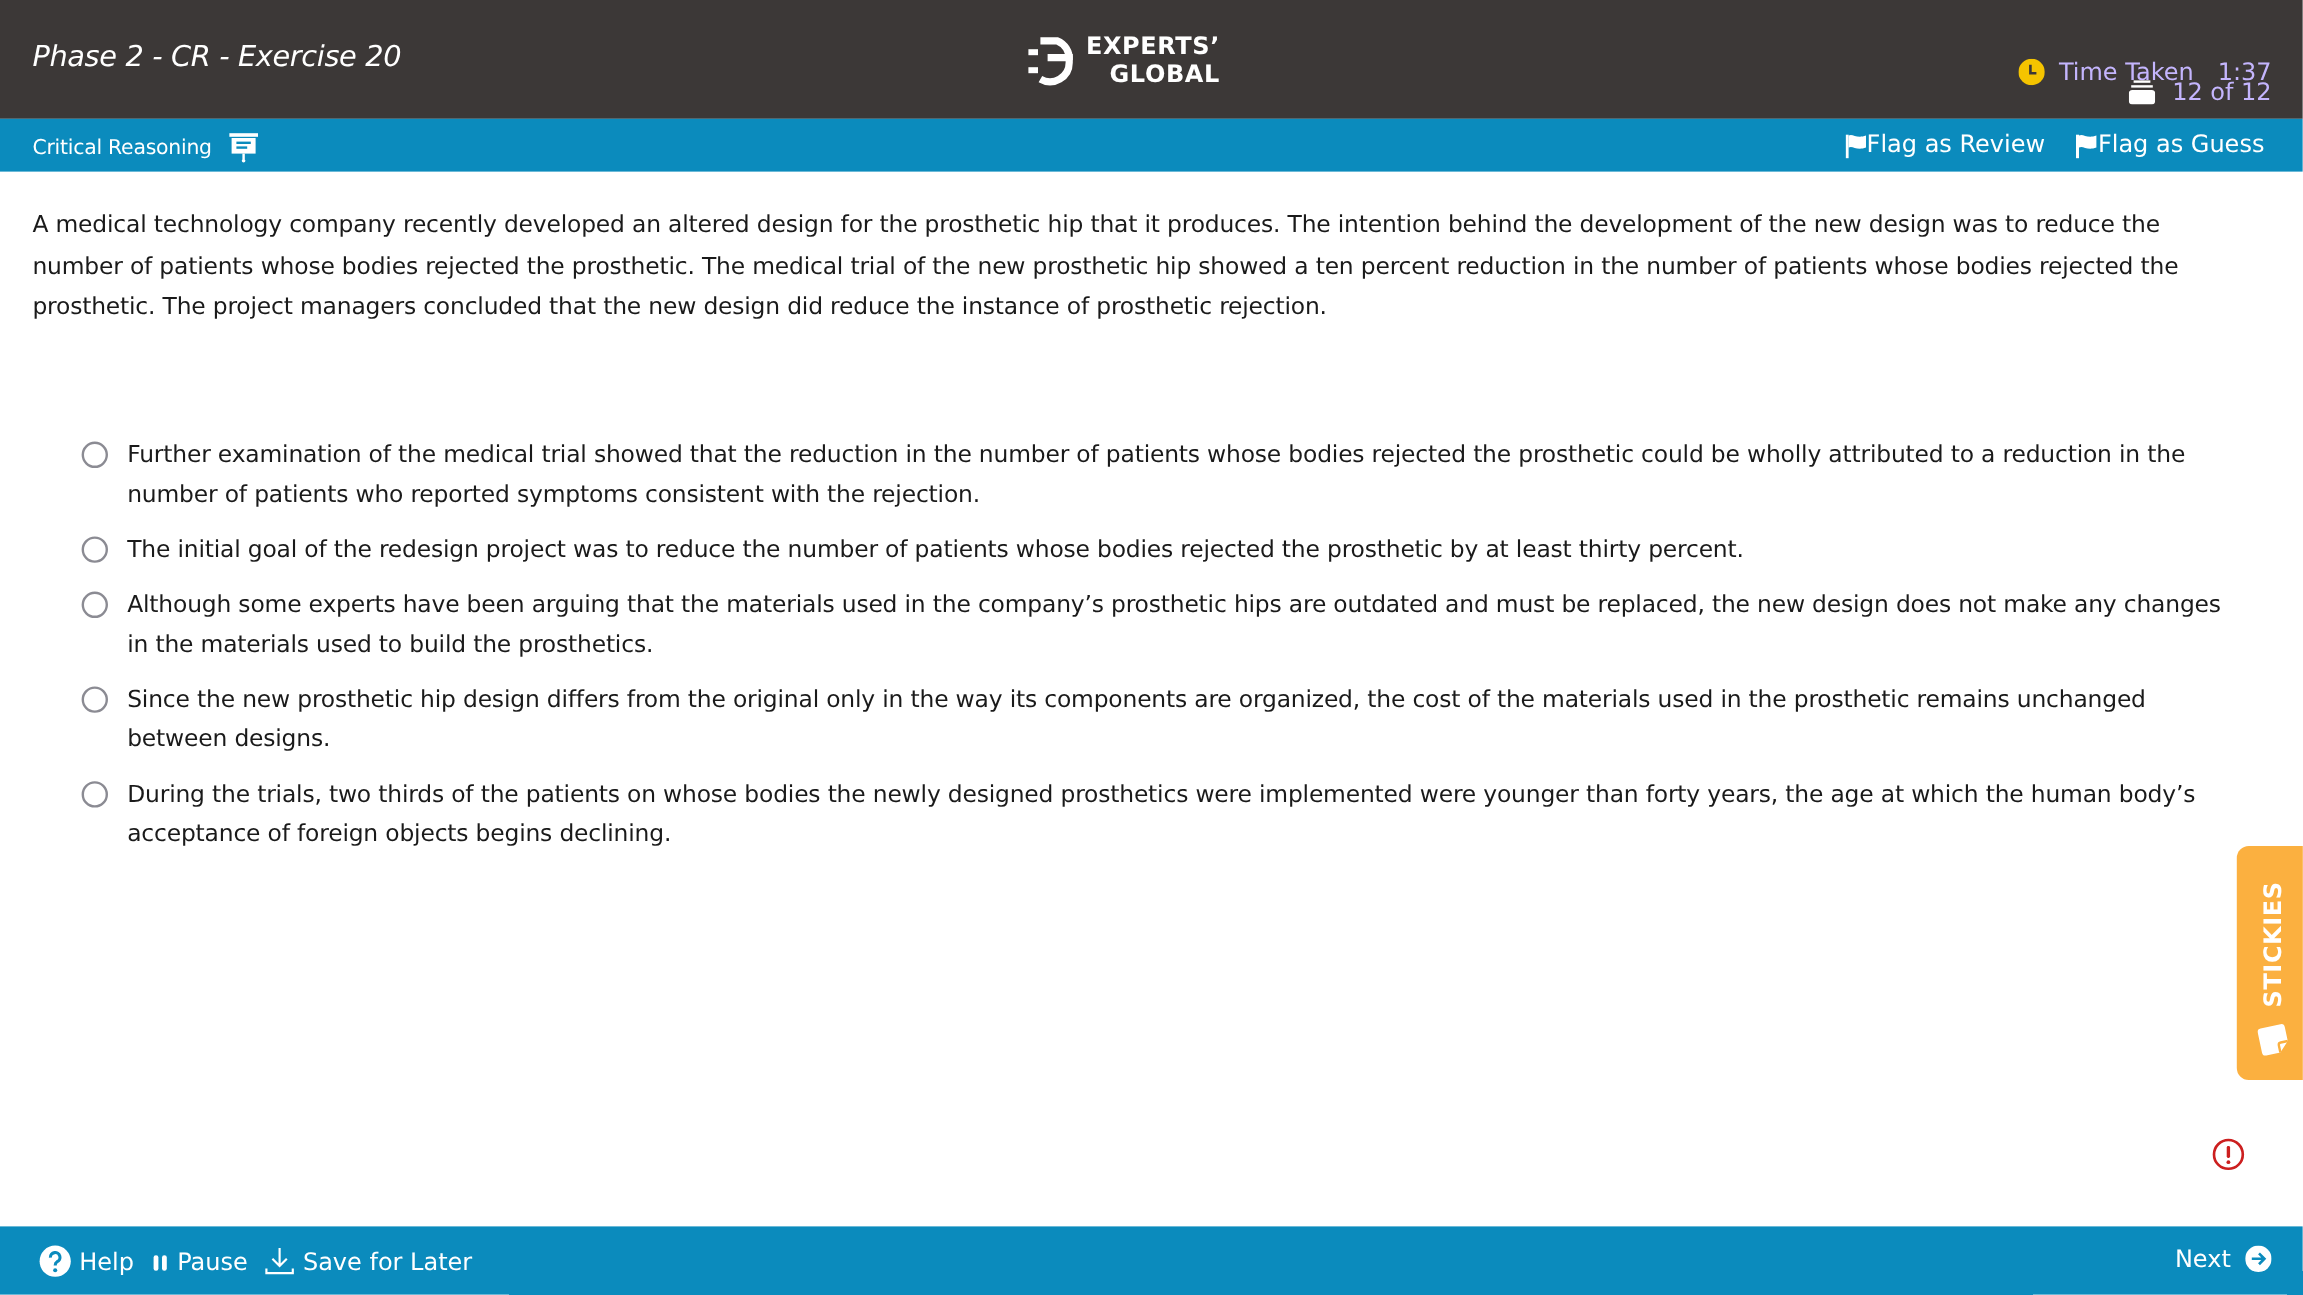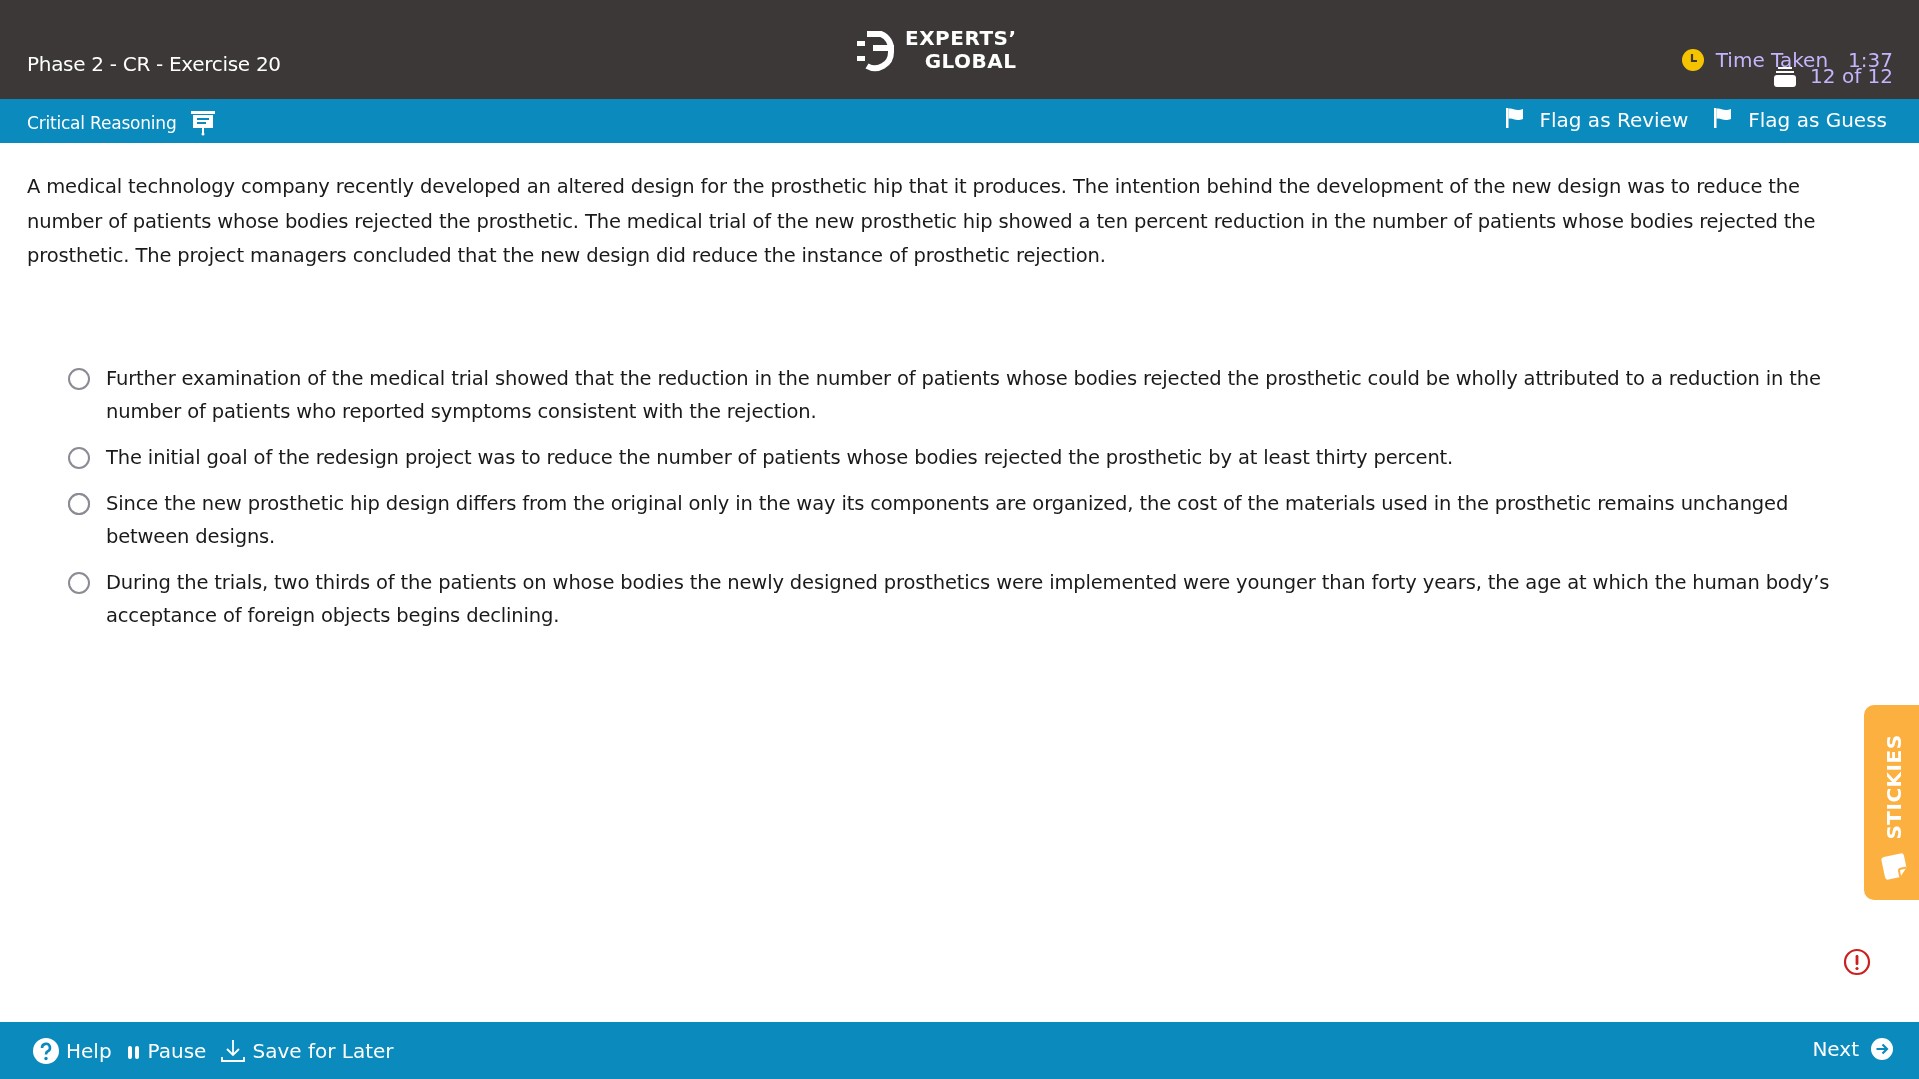--- a/index.html
+++ b/index.html
@@ -1,34 +1,34 @@
 <!DOCTYPE html>
 <html><head>
 <meta charset="utf-8">
 <style>
   * { box-sizing: border-box; margin: 0; padding: 0; }
   html, body { width: 1919px; height: 1079px; overflow: hidden; background: #ffffff; }
   body { font-family: "DejaVu Sans", "Liberation Sans", sans-serif; color: #1a1a1a; position: relative; }
 
   .topbar { position: absolute; left: 0; top: 0; width: 1919px; height: 99px; background: #3c3837; color: #fff; }
-  .topbar .title { position: absolute; left: 27px; top: 52px; font-size: 20px; letter-spacing: -0.3px; }
+  .topbar .title { position: absolute; left: 27px; top: 33px; font-size: 24px; letter-spacing: -0.3px; font-style: italic; }
   .logo { position: absolute; left: 855px; top: 26px; height: 48px; display: flex; align-items: center; gap: 10px; text-align: right; }
   .logo .mark { width: 40px; height: 44px; }
   .logo .words { font-family: "DejaVu Sans", sans-serif; font-weight: bold; font-size: 20px; line-height: 23px; letter-spacing: 0.5px; color: #fff; }
   .timer { position: absolute; right: 26px; top: 24px; display: flex; align-items: center; gap: 12px; color: #c4b5fd; font-size: 20px; margin-top: 24px; }
   .timer .clock { width: 22px; height: 22px; }
   .timer .val { margin-left: 8px; }
   .counter { position: absolute; right: 26px; top: 64px; display: flex; align-items: center; gap: 14px; color: #c4b5fd; font-size: 20px; }
   .counter .stack { width: 22px; height: 22px; }
 
   .subbar { position: absolute; left: 0; top: 99px; width: 1919px; height: 44px; background: #0b8bbd; color: #fff; }
   .subbar .section { position: absolute; left: 27px; top: 11px; font-size: 17px; display: flex; align-items: center; gap: 14px; letter-spacing: -0.2px; }
   .subbar .section svg { width: 24px; height: 26px; }
   .flags { position: absolute; right: 32px; top: 9px; display: flex; gap: 26px; font-size: 20px; }
-  .flag-btn { display: flex; align-items: flex-start; gap: 16px; cursor: pointer; }
+  .flag-btn { display: flex; align-items: flex-end; gap: 0; cursor: pointer; }
   .flag-btn svg { width: 18px; height: 20px; }
 
   .content { position: absolute; left: 27px; top: 170px; width: 1830px; font-size: 19.5px; letter-spacing: -0.15px; }
   .passage { line-height: 34.5px; }
   .question { margin-top: 34px; line-height: 34px; }
   .options { position: absolute; left: 0; top: 192px; width: 1830px; }
   .option { position: relative; padding-left: 79px; line-height: 33px; cursor: pointer; }
   .option .radio { position: absolute; left: 41px; top: 6px; width: 22px; height: 22px; border: 2.5px solid #8b8b93; border-radius: 50%; background: #fff; }
   .option + .option { margin-top: 13px; }
 
@@ -119,20 +119,21 @@
     <div class="option">
       <span class="radio"></span>
       <span>Further examination of the medical trial showed that the reduction in the number of patients whose bodies rejected the prosthetic could be wholly attributed to a reduction in the number of patients who reported symptoms consistent with the rejection.</span>
     </div>
     <div class="option">
       <span class="radio"></span>
       <span>The initial goal of the redesign project was to reduce the number of patients whose bodies rejected the prosthetic by at least thirty percent.</span>
     </div>
     <div class="option">
       <span class="radio"></span>
+      <span>Although some experts have been arguing that the materials used in the company’s prosthetic hips are outdated and must be replaced, the new design does not make any changes in the materials used to build the prosthetics.</span>
     </div>
     <div class="option">
       <span class="radio"></span>
       <span>Since the new prosthetic hip design differs from the original only in the way its components are organized, the cost of the materials used in the prosthetic remains unchanged between designs.</span>
     </div>
     <div class="option">
       <span class="radio"></span>
       <span>During the trials, two thirds of the patients on whose bodies the newly designed prosthetics were implemented were younger than forty years, the age at which the human body’s acceptance of foreign objects begins declining.</span>
     </div>
   </div>

